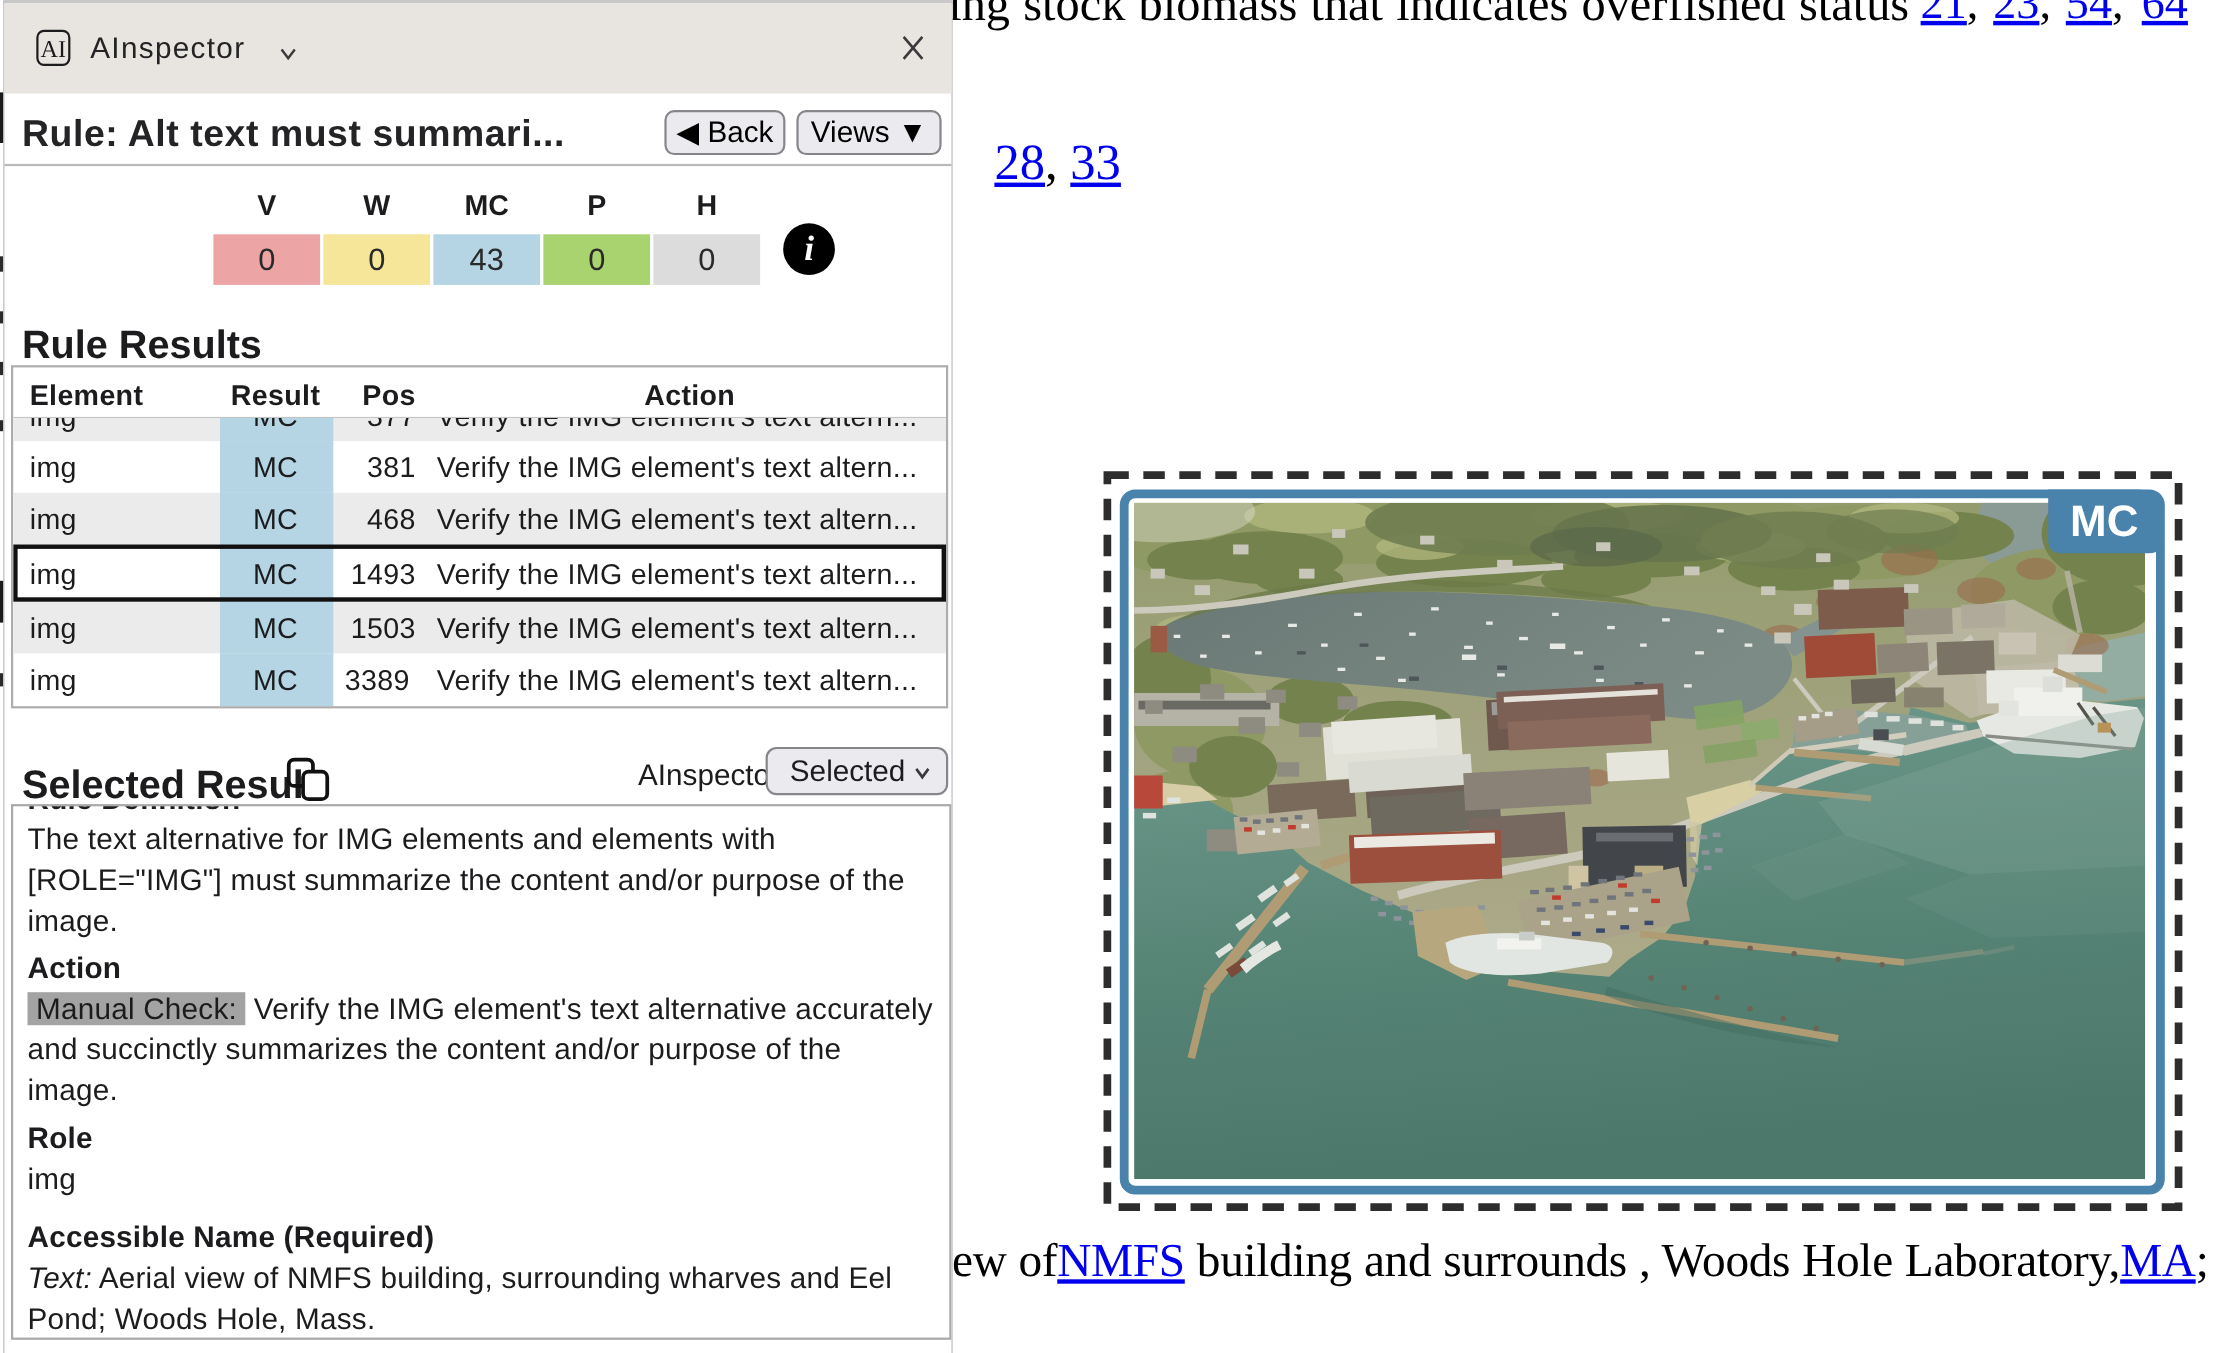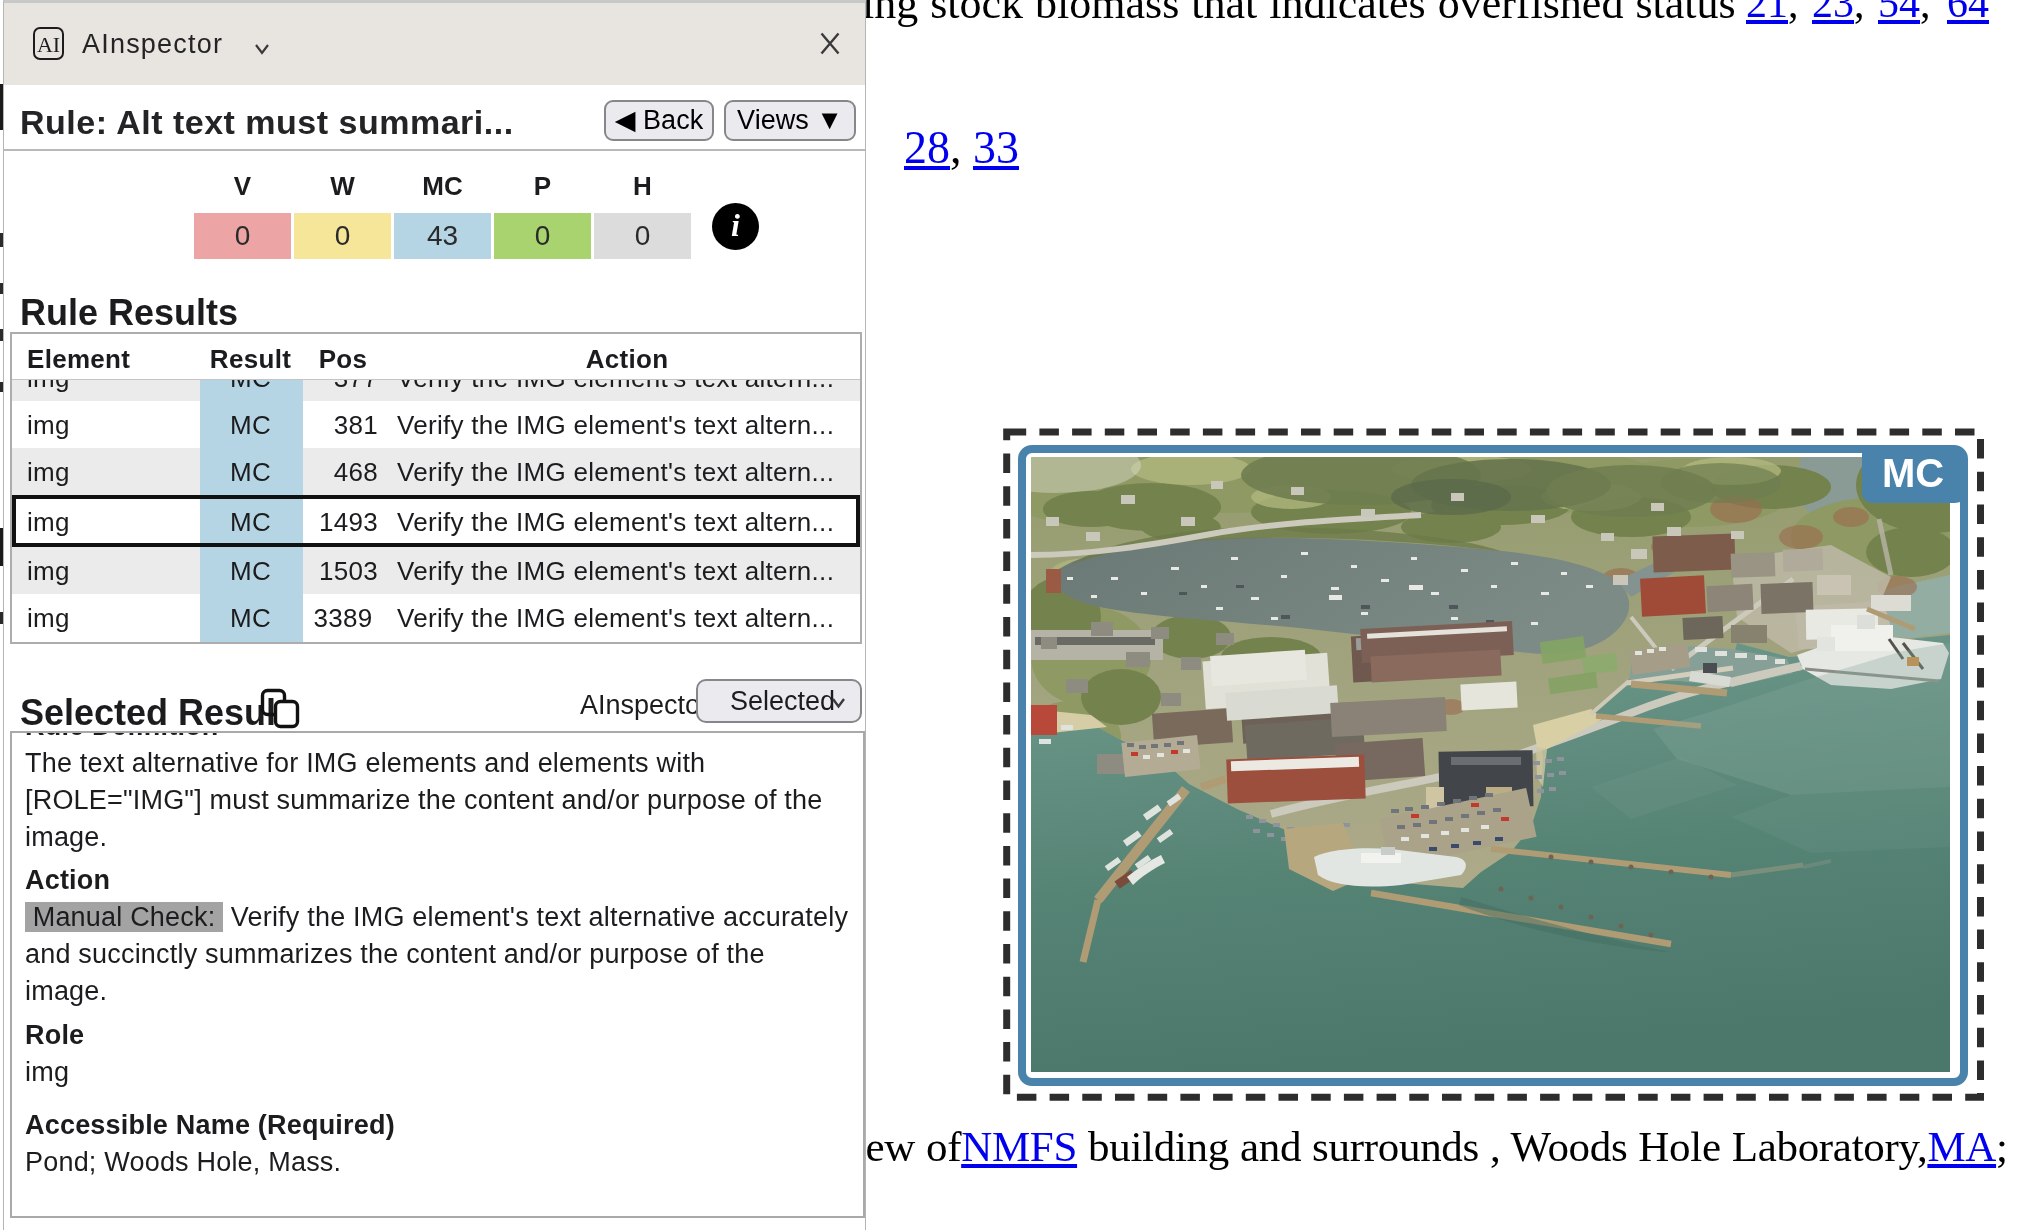--- a/index.html
+++ b/index.html
@@ -34,21 +34,21 @@
     box-sizing:border-box;background:#fff}
   .rtab{position:absolute;font-size:26px;color:#1c1c1e;white-space:nowrap;letter-spacing:0.3px}
   .selbox{position:absolute;left:6px;top:728px;width:855px;height:487px;
     border:2px solid #a9a9a9;box-sizing:border-box;overflow:hidden;background:#fff}
   .selin{position:absolute;left:13px;top:-25px;width:830px;font-size:27px;line-height:37px;
     color:#1c1c1e;letter-spacing:0.2px}
   .selin div{white-space:nowrap}
   .hl{background:#a3a3a3}
   .dropdown{position:absolute;left:692px;top:676px;width:166px;height:44px;background:#ebebef;
     border:2px solid #86868b;border-radius:10px;box-sizing:border-box;font-size:27px;
-    line-height:40px;padding-left:32px}
+    line-height:40px;padding-left:20px}
 </style>
 </head>
 <body>
 
 <div class="serif" style="left:862px;top:-22px;font-size:44px;word-spacing:1px">ing stock biomass that indicates overfished status</div>
 <div class="serif" style="left:1746px;top:-21px;font-size:42px"><a>21</a>,</div>
 <div class="serif" style="left:1812px;top:-21px;font-size:42px"><a>23</a>,</div>
 <div class="serif" style="left:1878px;top:-21px;font-size:42px"><a>54</a>,</div>
 <div class="serif" style="left:1947px;top:-21px;font-size:42px"><a>64</a></div>
 <div class="serif" style="left:904px;top:121px;font-size:46px"><a>28</a>, <a>33</a></div>
@@ -474,21 +474,21 @@
   <div class="stat statcell" style="left:490px;background:#a8d36f">0</div>
   <div class="stat statcell" style="left:590px;background:#dcdcdc">0</div>
   <div class="infoc">i</div>
 
   <div class="sechead" style="left:16px;top:289px">Rule Results</div>
 
   <div class="rrbox">
 
     <div class="rtab" style="left:15px;top:10px;font-weight:bold">Element</div>
     <div class="rtab" style="left:187px;top:10px;width:103px;text-align:center;font-weight:bold">Result</div>
-    <div class="rtab" style="left:296px;top:10px;width:70px;text-align:center;font-weight:bold">Pos</div>
+    <div class="rtab" style="left:296px;top:10px;width:70px;text-align:right;font-weight:bold">Pos</div>
     <div class="rtab" style="left:385px;top:10px;width:460px;text-align:center;font-weight:bold">Action</div>
     <div style="position:absolute;left:0;top:45px;width:100%;height:1px;background:#c4c4c4"></div>
 
     <div style="position:absolute;left:0;top:46px;width:848px;height:262px;overflow:hidden">
 
       <div style="position:absolute;left:188px;top:0;width:103px;height:262px;background:#b5d5e4"></div>
 
       <div style="position:absolute;left:0;top:0;width:100%;height:21px;background:#ebebeb"></div>
       <div style="position:absolute;left:0;top:68px;width:100%;height:47px;background:#ebebeb"></div>
       <div style="position:absolute;left:0;top:167px;width:100%;height:47px;background:#ebebeb"></div>
@@ -558,16 +558,17 @@
       <div style="height:6px"></div>
       <div style="font-weight:bold">Action</div>
       <div><span class="hl">&nbsp;Manual Check:&nbsp;</span> Verify the IMG element's text alternative accurately</div>
       <div>and succinctly summarizes the content and/or purpose of the</div>
       <div>image.</div>
       <div style="height:7px"></div>
       <div style="font-weight:bold">Role</div>
       <div>img</div>
       <div style="height:16px"></div>
       <div style="font-weight:bold">Accessible Name (Required)</div>
+      <div><i>Text:</i> Aerial view of NMFS building, surrounding wharves and Eel</div>
       <div>Pond; Woods Hole, Mass.</div>
     </div>
   </div>
 </div>
 
 </body></html>

